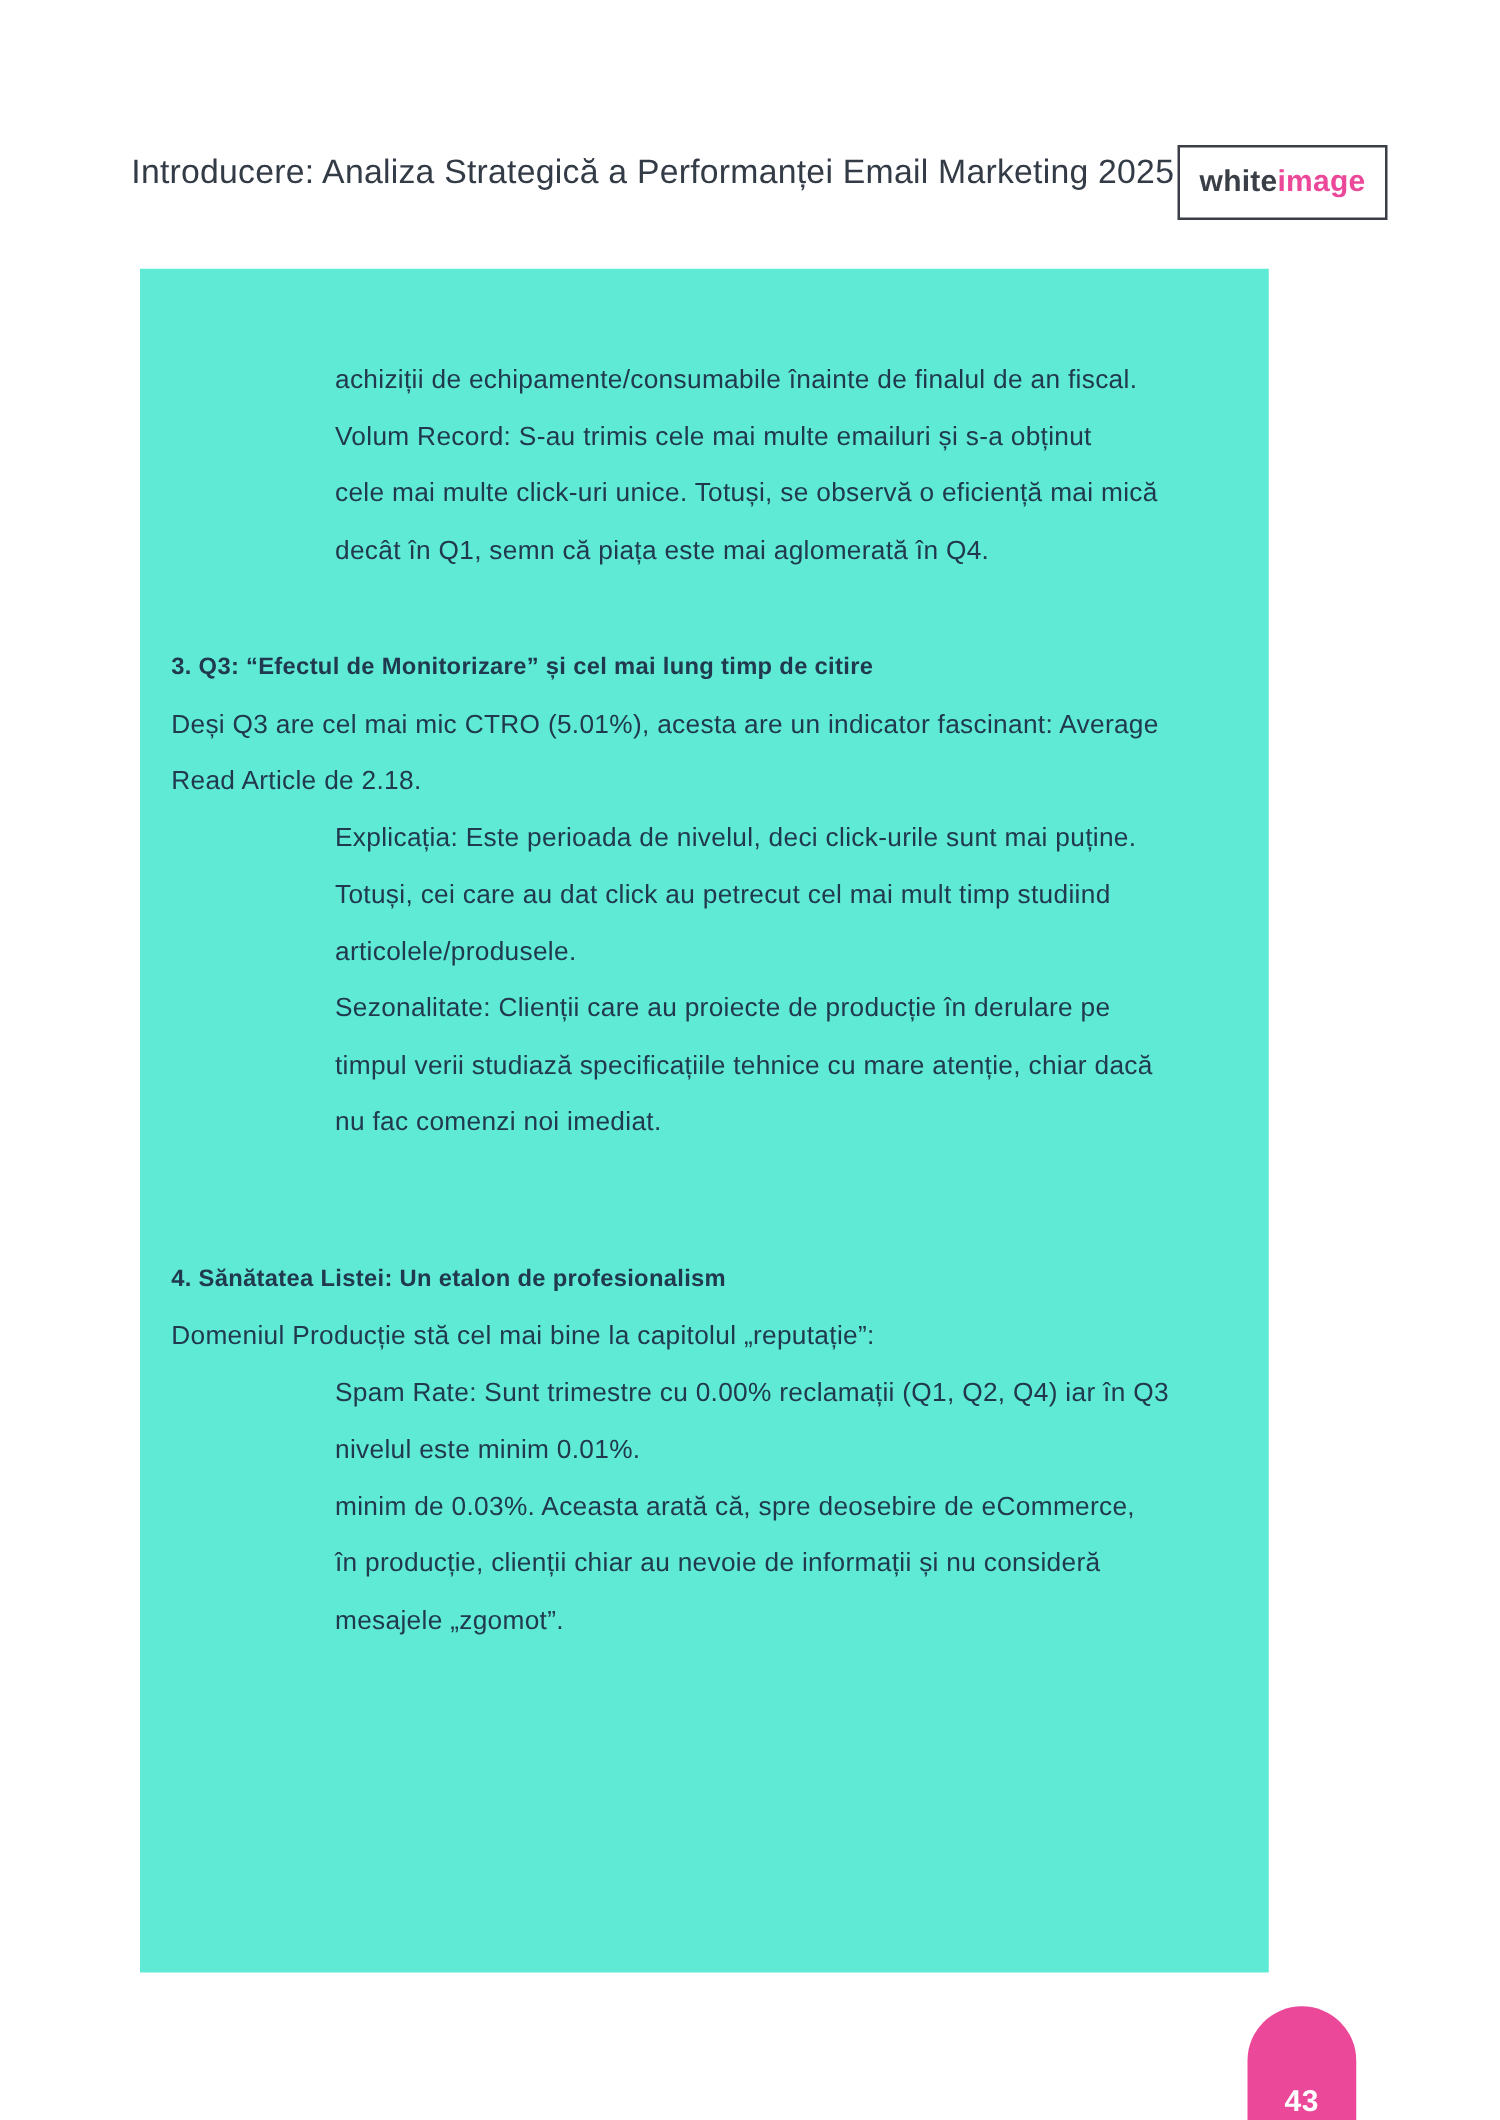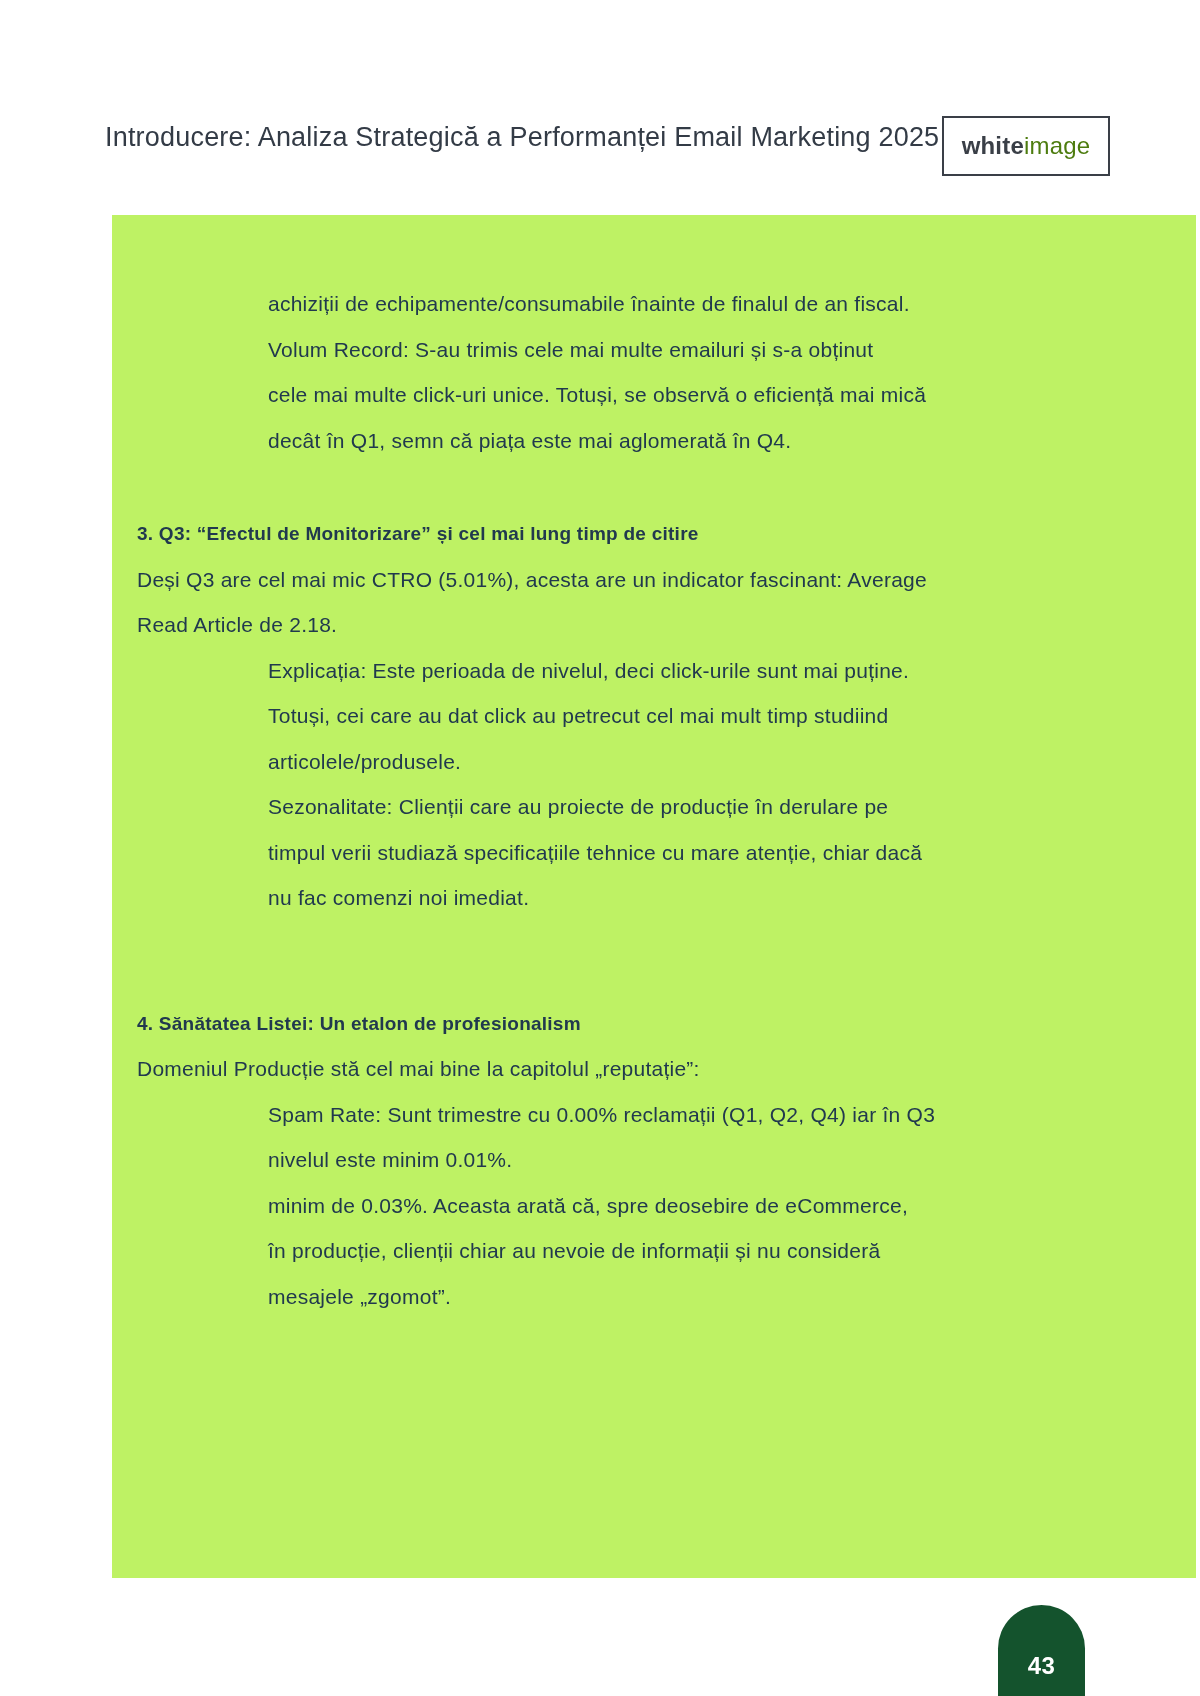--- a/index.html
+++ b/index.html
@@ -40,30 +40,30 @@
     border: 2px solid #3A3F47;
     background: #ffffff;
     display: flex;
     align-items: center;
     justify-content: center;
     font-size: 24px;
     letter-spacing: 0.2px;
     margin-left: 27px;
   }
   .logo-bold { font-weight: 700; color: #3A3F47; }
-  .logo-light { font-weight: 400; color: #4d7c0f; }
+  .logo-light { font-weight: 700; color: #ec4899; }
 
   
   .content-panel {
     position: absolute;
     left: 112px;
     top: 215px;
-    width: 1084px;
+    width: 903px;
     height: 1363px;
-    background: #bef264;
+    background: #5eead4;
     padding: 66px 30px 0 25px;
   }
   .line {
     font-size: 21px;
     line-height: 45.5px;
     letter-spacing: 0.25px;
     white-space: nowrap;
   }
   .line.indent { margin-left: 131px; }
   .b { font-weight: 400; }
@@ -77,24 +77,24 @@
   .mt48 { margin-top: 48px; }
   .mt80 { margin-top: 80px; }
 
   
   .page-number-badge {
     position: absolute;
     left: 998px;
     top: 1605px;
     width: 87px;
     height: 91px;
-    background: #14532d;
+    background: #ec4899;
     border-radius: 44px 44px 0 0;
     display: flex;
-    align-items: center;
+    align-items: flex-end;
     justify-content: center;
   }
   .page-number {
     margin-top: 31px;
     color: #ffffff;
     font-weight: 700;
     font-size: 24px;
     letter-spacing: 0.5px;
   }
 </style>

